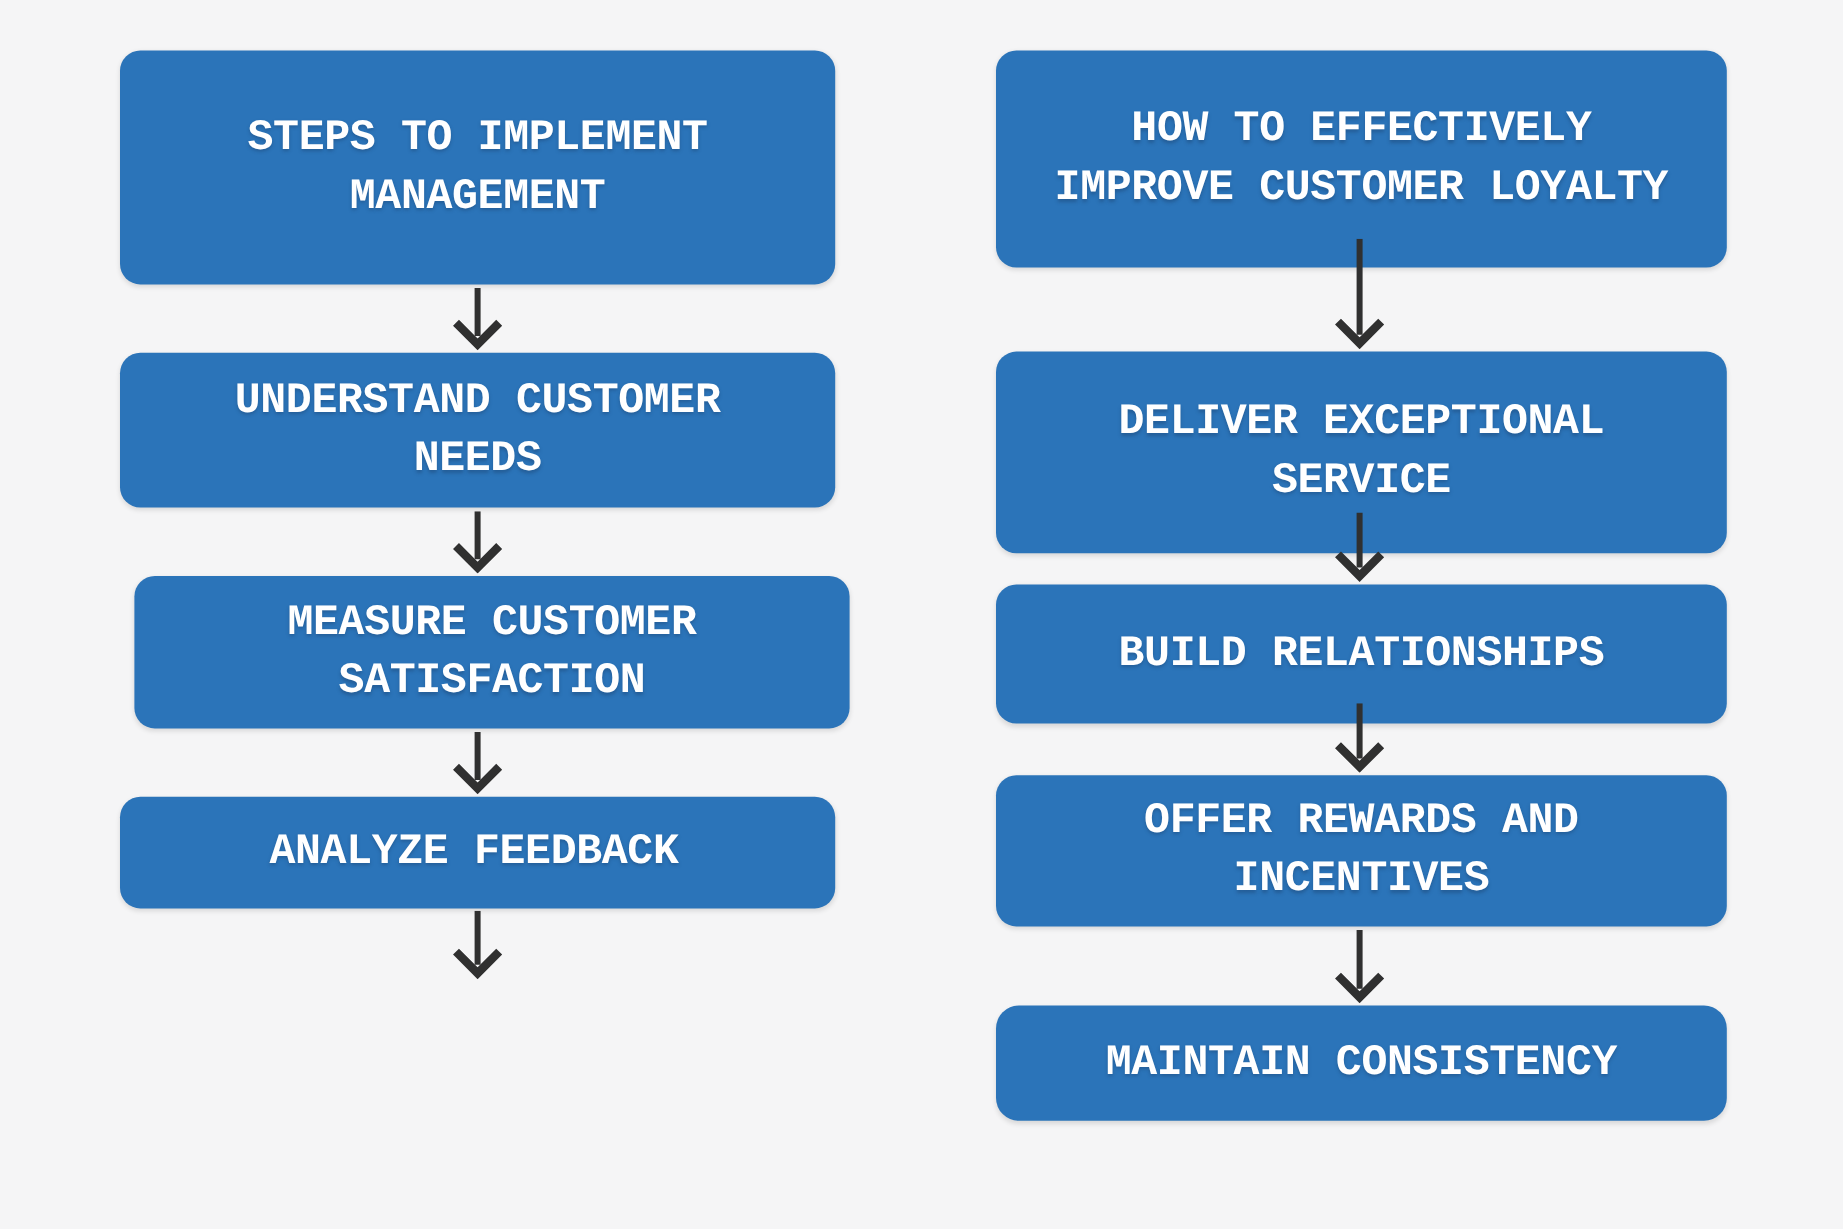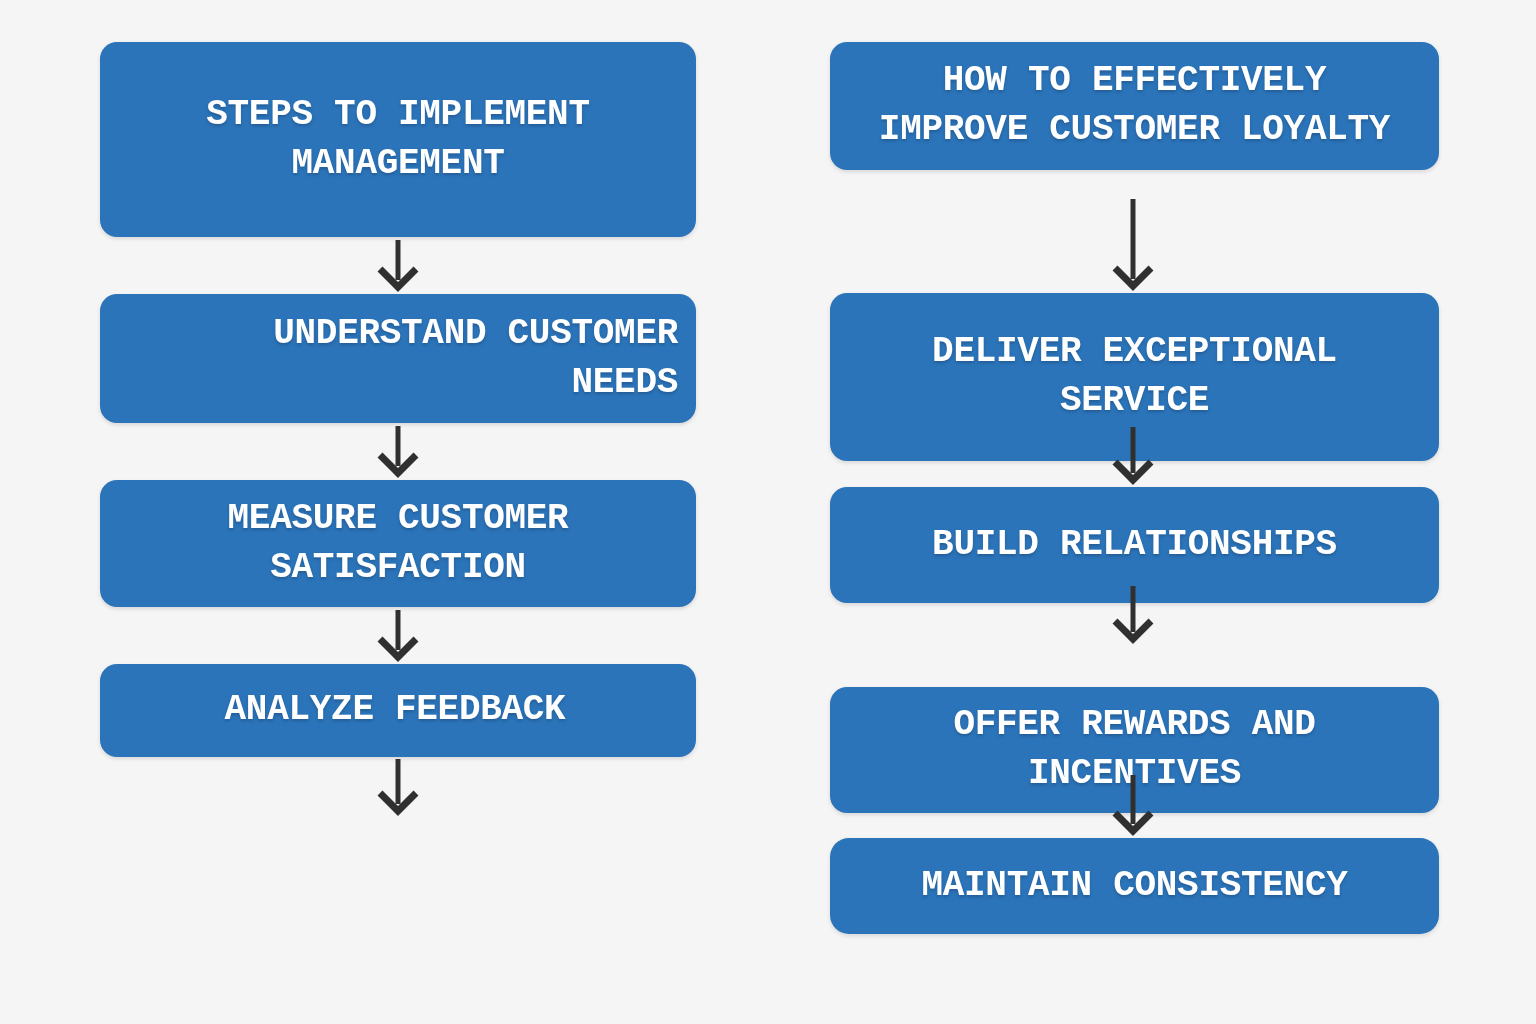--- a/index.html
+++ b/index.html
@@ -35,30 +35,30 @@
     text-shadow:0 2px 3px rgba(23,52,89,0.35);
     box-shadow:0 2px 4px rgba(0,0,0,0.12);
     padding:4px 18px;
     box-sizing:border-box;
     font-family:Liberation Mono, monospace;
   }
   .line{display:block;}
   
   .col-left{left:100px;width:596px;}
   #L1{top:42px;height:195px;}
-  #L2{top:294px;height:129px;align-items:flex-end;}
-  #L3{top:480px;height:127px;}
+  #L2{top:294px;height:129px;}
+  #L3{top:480px;height:127px;margin-left:12px;}
   #L4{top:664px;height:93px;padding-left:12px;}
   #L5{top:818px;height:101px;}
   
   .col-right{left:830px;width:609px;}
-  #R1{top:42px;height:128px;}
+  #R1{top:42px;height:181px;}
   #R2{top:293px;height:168px;}
   #R3{top:487px;height:116px;}
-  #R4{top:646px;height:126px;margin-top:41px;}
+  #R4{top:646px;height:126px;}
   #R5{top:838px;height:96px;border-radius:19px;}
   
   .arrow{position:absolute;width:48px;}
   .arrow line{stroke:var(--arrow);stroke-width:5;}
   .arrow polyline{stroke:var(--arrow);stroke-width:7;fill:none;stroke-linejoin:miter;stroke-linecap:butt;}
   #LA1,#LA2,#LA3{left:374px;}
   #LA4{left:374px;}
   #LA1{top:240px;}
   #LA2{top:426px;}
   #LA3{top:610px;}

